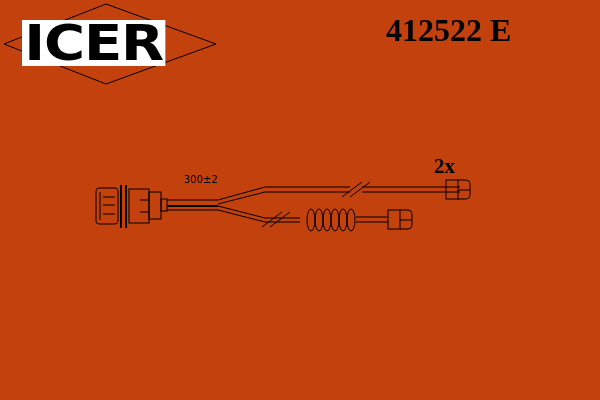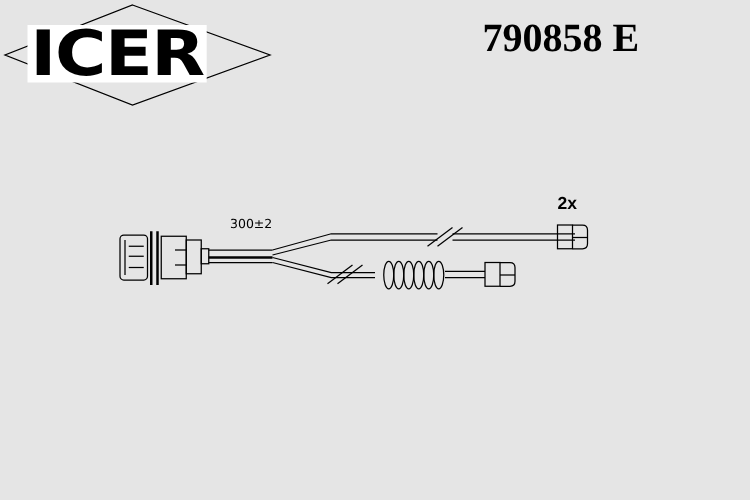--- a/index.html
+++ b/index.html
@@ -1,36 +1,36 @@
 <!DOCTYPE html>
 <html><head>
 <meta charset="utf-8">
 <style>
   html, body { margin: 0; padding: 0; background: #ffffff; }
-  #stage { position: relative; width: 600px; height: 400px; background: #e5e5e5; overflow: hidden; }
+  #stage { position: relative; width: 600px; height: 400px; background: #c2410c; overflow: hidden; }
   .logo { position: absolute; left: 0; top: 0; width: 230px; height: 90px; }
   .logo-text { position: absolute; left: 22px; top: 20px; font-family: "DejaVu Sans", sans-serif; font-weight: bold; font-size: 50px; letter-spacing: -1px; color: #000; line-height: 46px; transform: scaleX(1.12); transform-origin: left top; }
   .part-number { position: absolute; left: 386px; top: 12px; font-family: "Liberation Serif", serif; font-weight: bold; font-size: 32px; color: #000; letter-spacing: 0px; }
-  .qty-label { position: absolute; left: 446px; top: 154px; font-family: Liberation Sans, sans-serif; font-weight: bold; font-size: 14px; color: #000; }
+  .qty-label { position: absolute; left: 434px; top: 154px; font-family: Liberation Serif, serif; font-weight: bold; font-size: 21px; color: #000; }
   .dim-label { position: absolute; left: 184px; top: 174px; font-family: "DejaVu Sans", sans-serif; font-size: 10px; color: #000; }
   svg.drawing { position: absolute; left: 0; top: 0; }
 </style>
 </head>
 <body>
 
 <div id="stage">
 
   <div class="logo">
     <svg width="230" height="90">
       <polygon points="106,4 216,44 106,84 4,44" fill="none" stroke="#000" stroke-width="1"></polygon>
     </svg>
     <div class="logo-text" style="background:#fff;padding:0 2px;">ICER</div>
   </div>
 
-  <div class="part-number">790858 E</div>
+  <div class="part-number">412522 E</div>
 
   <div class="qty-label">2x</div>
   <div class="dim-label">300±2</div>
 
   <svg class="drawing" width="600" height="400">
     <g fill="none" stroke="#000" stroke-width="1">
 
       <g>
         <rect x="96" y="188" width="22" height="36" rx="3"></rect>
         <line x1="100" y1="192" x2="100" y2="220"></line>

